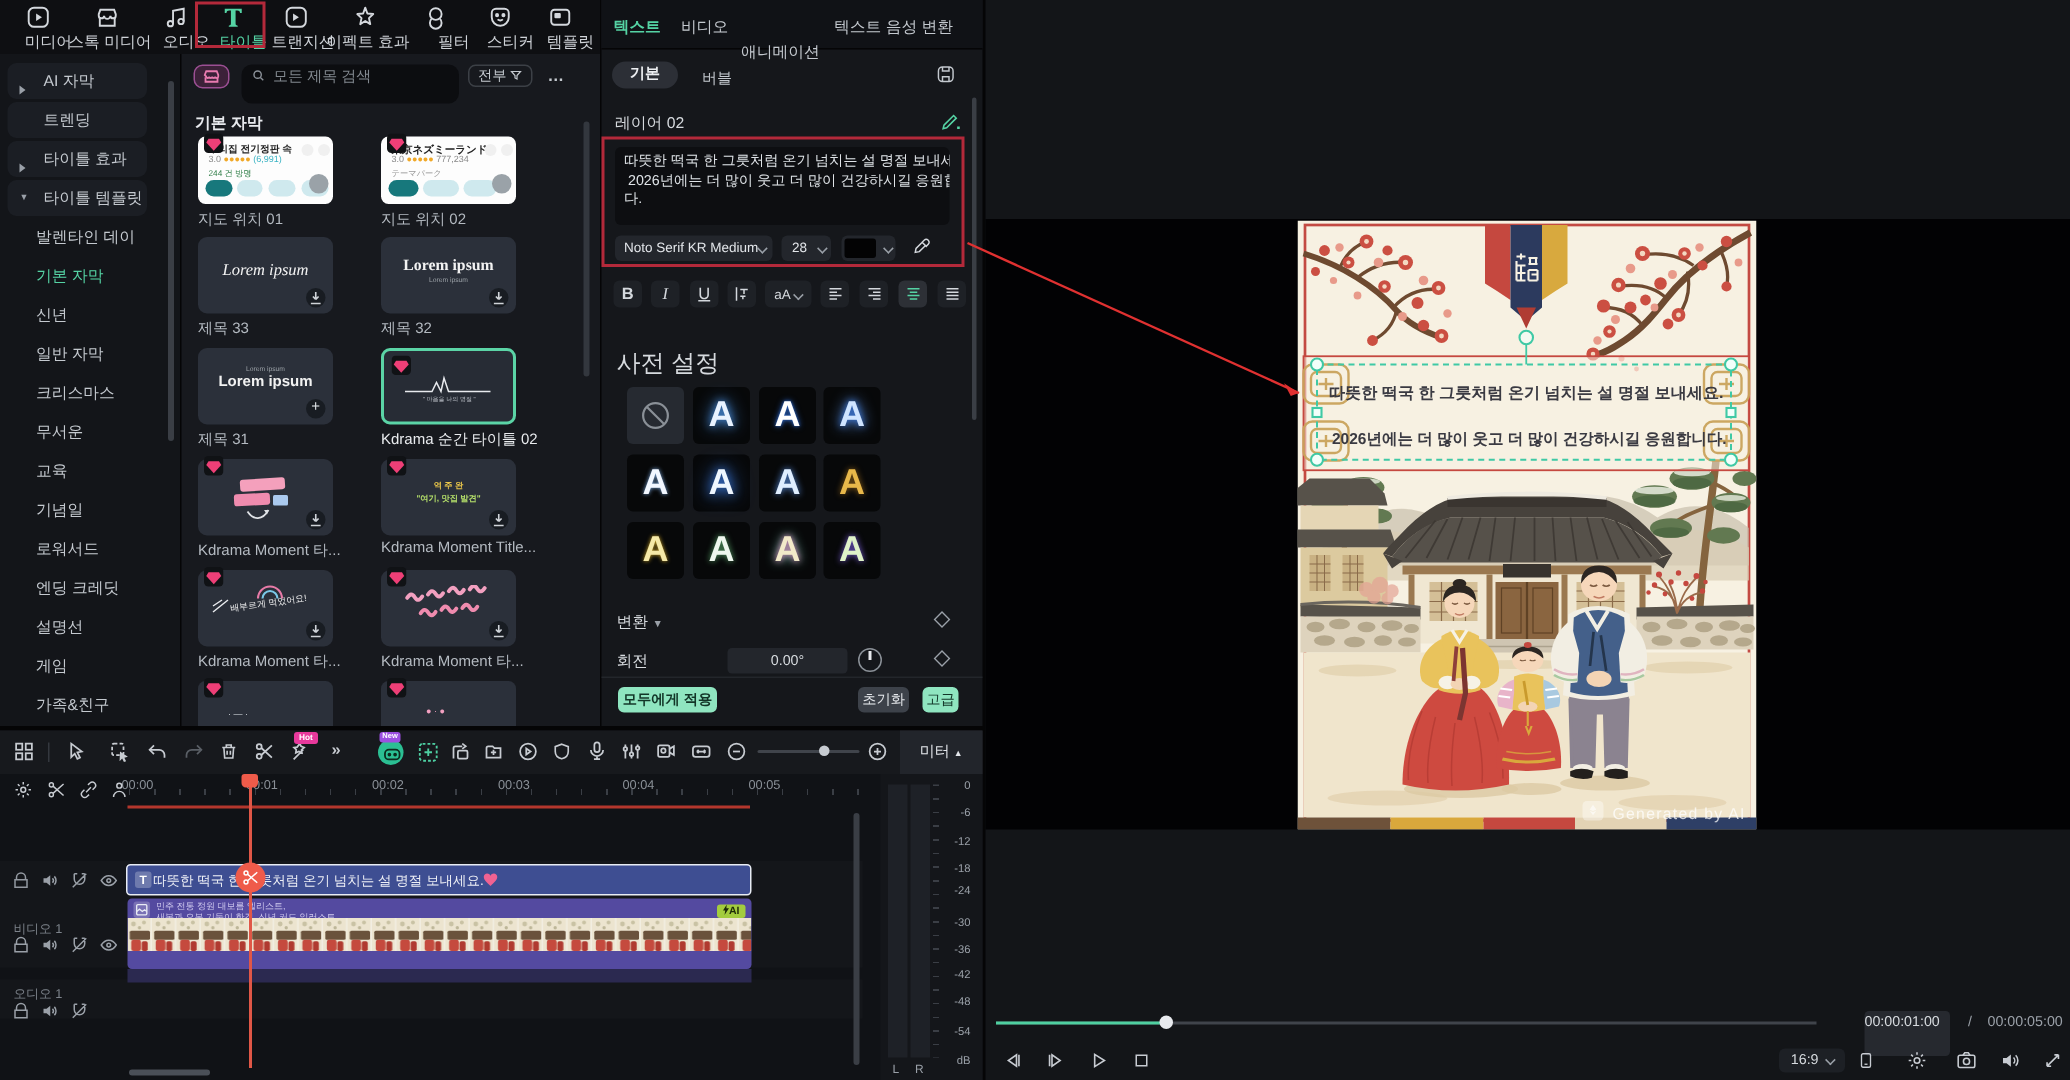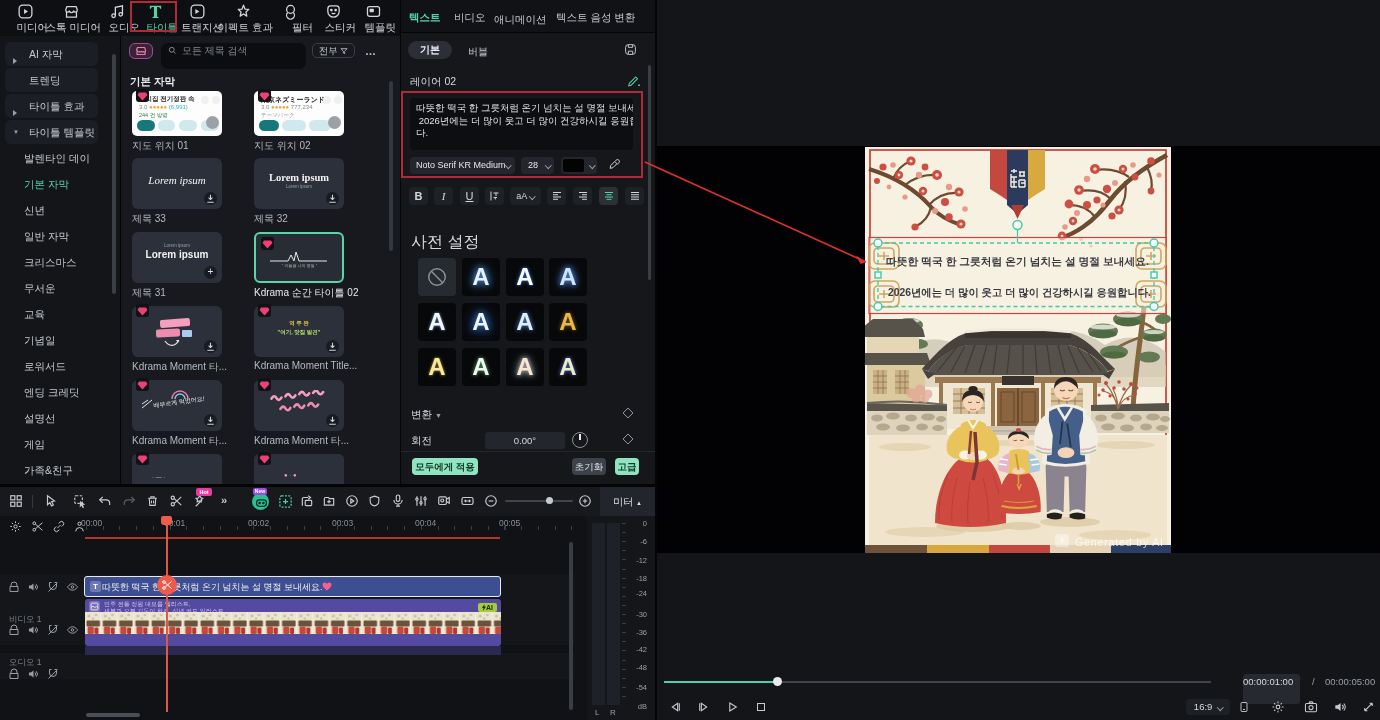--- a/index.html
+++ b/index.html
@@ -299,21 +299,21 @@
         </svg>
     <div class="abs" style="left:30px;top:18px;font-size:6px;color:#f2a0c0">● · ●</div>
   </div>
   <div class="abs" style="left:268px;top:45px;width:4px;height:170px;border-radius:2px;background:#33373e"></div>
 </div>
 <div id="ppanel" class="abs">
   <div class="abs" style="left:0;top:0;width:254px;height:33px;background:#101216;border-bottom:1px solid #050506">
     <span class="abs teal" style="left:8px;top:11px;font-size:10.5px;font-weight:bold">텍스트</span>
 
     <span class="abs" style="left:53px;top:11px;font-size:10.5px;color:#c4c9cf">비디오</span>
-    <span class="abs" style="left:93px;top:13px;font-size:10.5px;color:#c4c9cf">애니메이션</span>
+    <span class="abs" style="left:93px;top:28px;font-size:10.5px;color:#c4c9cf">애니메이션</span>
     <span class="abs" style="left:155px;top:11px;font-size:10.5px;color:#c4c9cf">텍스트 음성 변환</span>
   </div>
   <div class="abs" style="left:7px;top:41px;width:44px;height:18px;border-radius:9px;background:#2c2f36;color:#eceef1;font-size:10px;font-weight:bold;text-align:center;line-height:18px">기본</div>
   <span class="abs" style="left:67px;top:45px;font-size:10px;color:#c4c9cf">버블</span>
   <svg class="abs" style="left:223px;top:43px" width="13" height="13" viewBox="0 0 24 24" fill="none" stroke="#c4c9cf" stroke-width="1.8">
         <rect x="3" y="3" width="18" height="18" rx="5"></rect>
         <path d="M8 3v5h8V3M8 21v-6h8v6"></path>
       </svg>
   <div class="abs" style="left:0;top:451px;width:254px;height:1px;background:#23262b"></div>
       <span class="abs" style="left:9px;top:75px;font-size:10.5px;color:#d6dade">레이어 02</span>
@@ -419,21 +419,21 @@
   <div class="abs" style="left:84px;top:432px;width:80px;height:17px;border-radius:3px;background:#23262c;color:#d6dade;font-size:9.5px;line-height:17px;text-align:center">0.00°</div>
   <div class="abs" style="left:171px;top:432px;width:16px;height:16px;border-radius:50%;border:1.5px solid #8a9097">
         <div class="abs" style="left:5.5px;top:1px;width:2px;height:6px;background:#e8eaee"></div>
       </div>
   <svg class="abs" style="left:221px;top:433px" width="12" height="12" viewBox="0 0 24 24" fill="none" stroke="#9aa0a8" stroke-width="1.8">
         <rect x="5" y="5" width="14" height="14" transform="rotate(45 12 12)"></rect>
       </svg>
 
   <div class="abs" style="left:11px;top:458px;width:66px;height:17px;border-radius:4px;background:#8fe5c0;color:#123527;font-size:9.5px;font-weight:bold;text-align:center;line-height:17px">모두에게 적용</div>
   <div class="abs" style="left:171px;top:458px;width:34px;height:17px;border-radius:4px;background:#3d424a;color:#e3e6ea;font-size:9.5px;text-align:center;line-height:17px">초기화</div>
-  <div class="abs" style="left:214px;top:458px;width:24px;height:17px;border-radius:4px;background:#8fe5c0;color:#123527;font-size:9.5px;font-weight:bold;text-align:center;line-height:17px">고급</div>
+  <div class="abs" style="left:214px;top:458px;width:24px;height:17px;border-radius:4px;background:#8fe5c0;color:#123527;font-size:9.5px;font-weight:normal;text-align:center;line-height:17px">고급</div>
 </div>
 <div id="vpanel" class="abs">
   <div class="abs" style="left:0;top:146px;width:723px;height:407px;background:#020204"></div>
   <div id="card" class="abs" style="left:208px;top:147px;width:306px;height:406px">
   <svg width="306" height="406" viewBox="0 0 306 406">
     <rect width="306" height="406" fill="#f7f1e2"></rect>
     <rect x="5" y="3" width="296" height="397" fill="none" stroke="#c34a42" stroke-width="1.8"></rect>
 
     <path d="M20 218 Q60 178 95 200 Q120 172 160 196 Q200 170 240 198 Q270 180 301 205 L301 230 L20 230 Z" fill="#c5bca8" opacity="0.65"></path>
     <path d="M5 225 Q50 195 90 215 Q150 190 210 215 Q260 195 301 218 L301 240 L5 240 Z" fill="#d8cdb5" opacity="0.7"></path>

